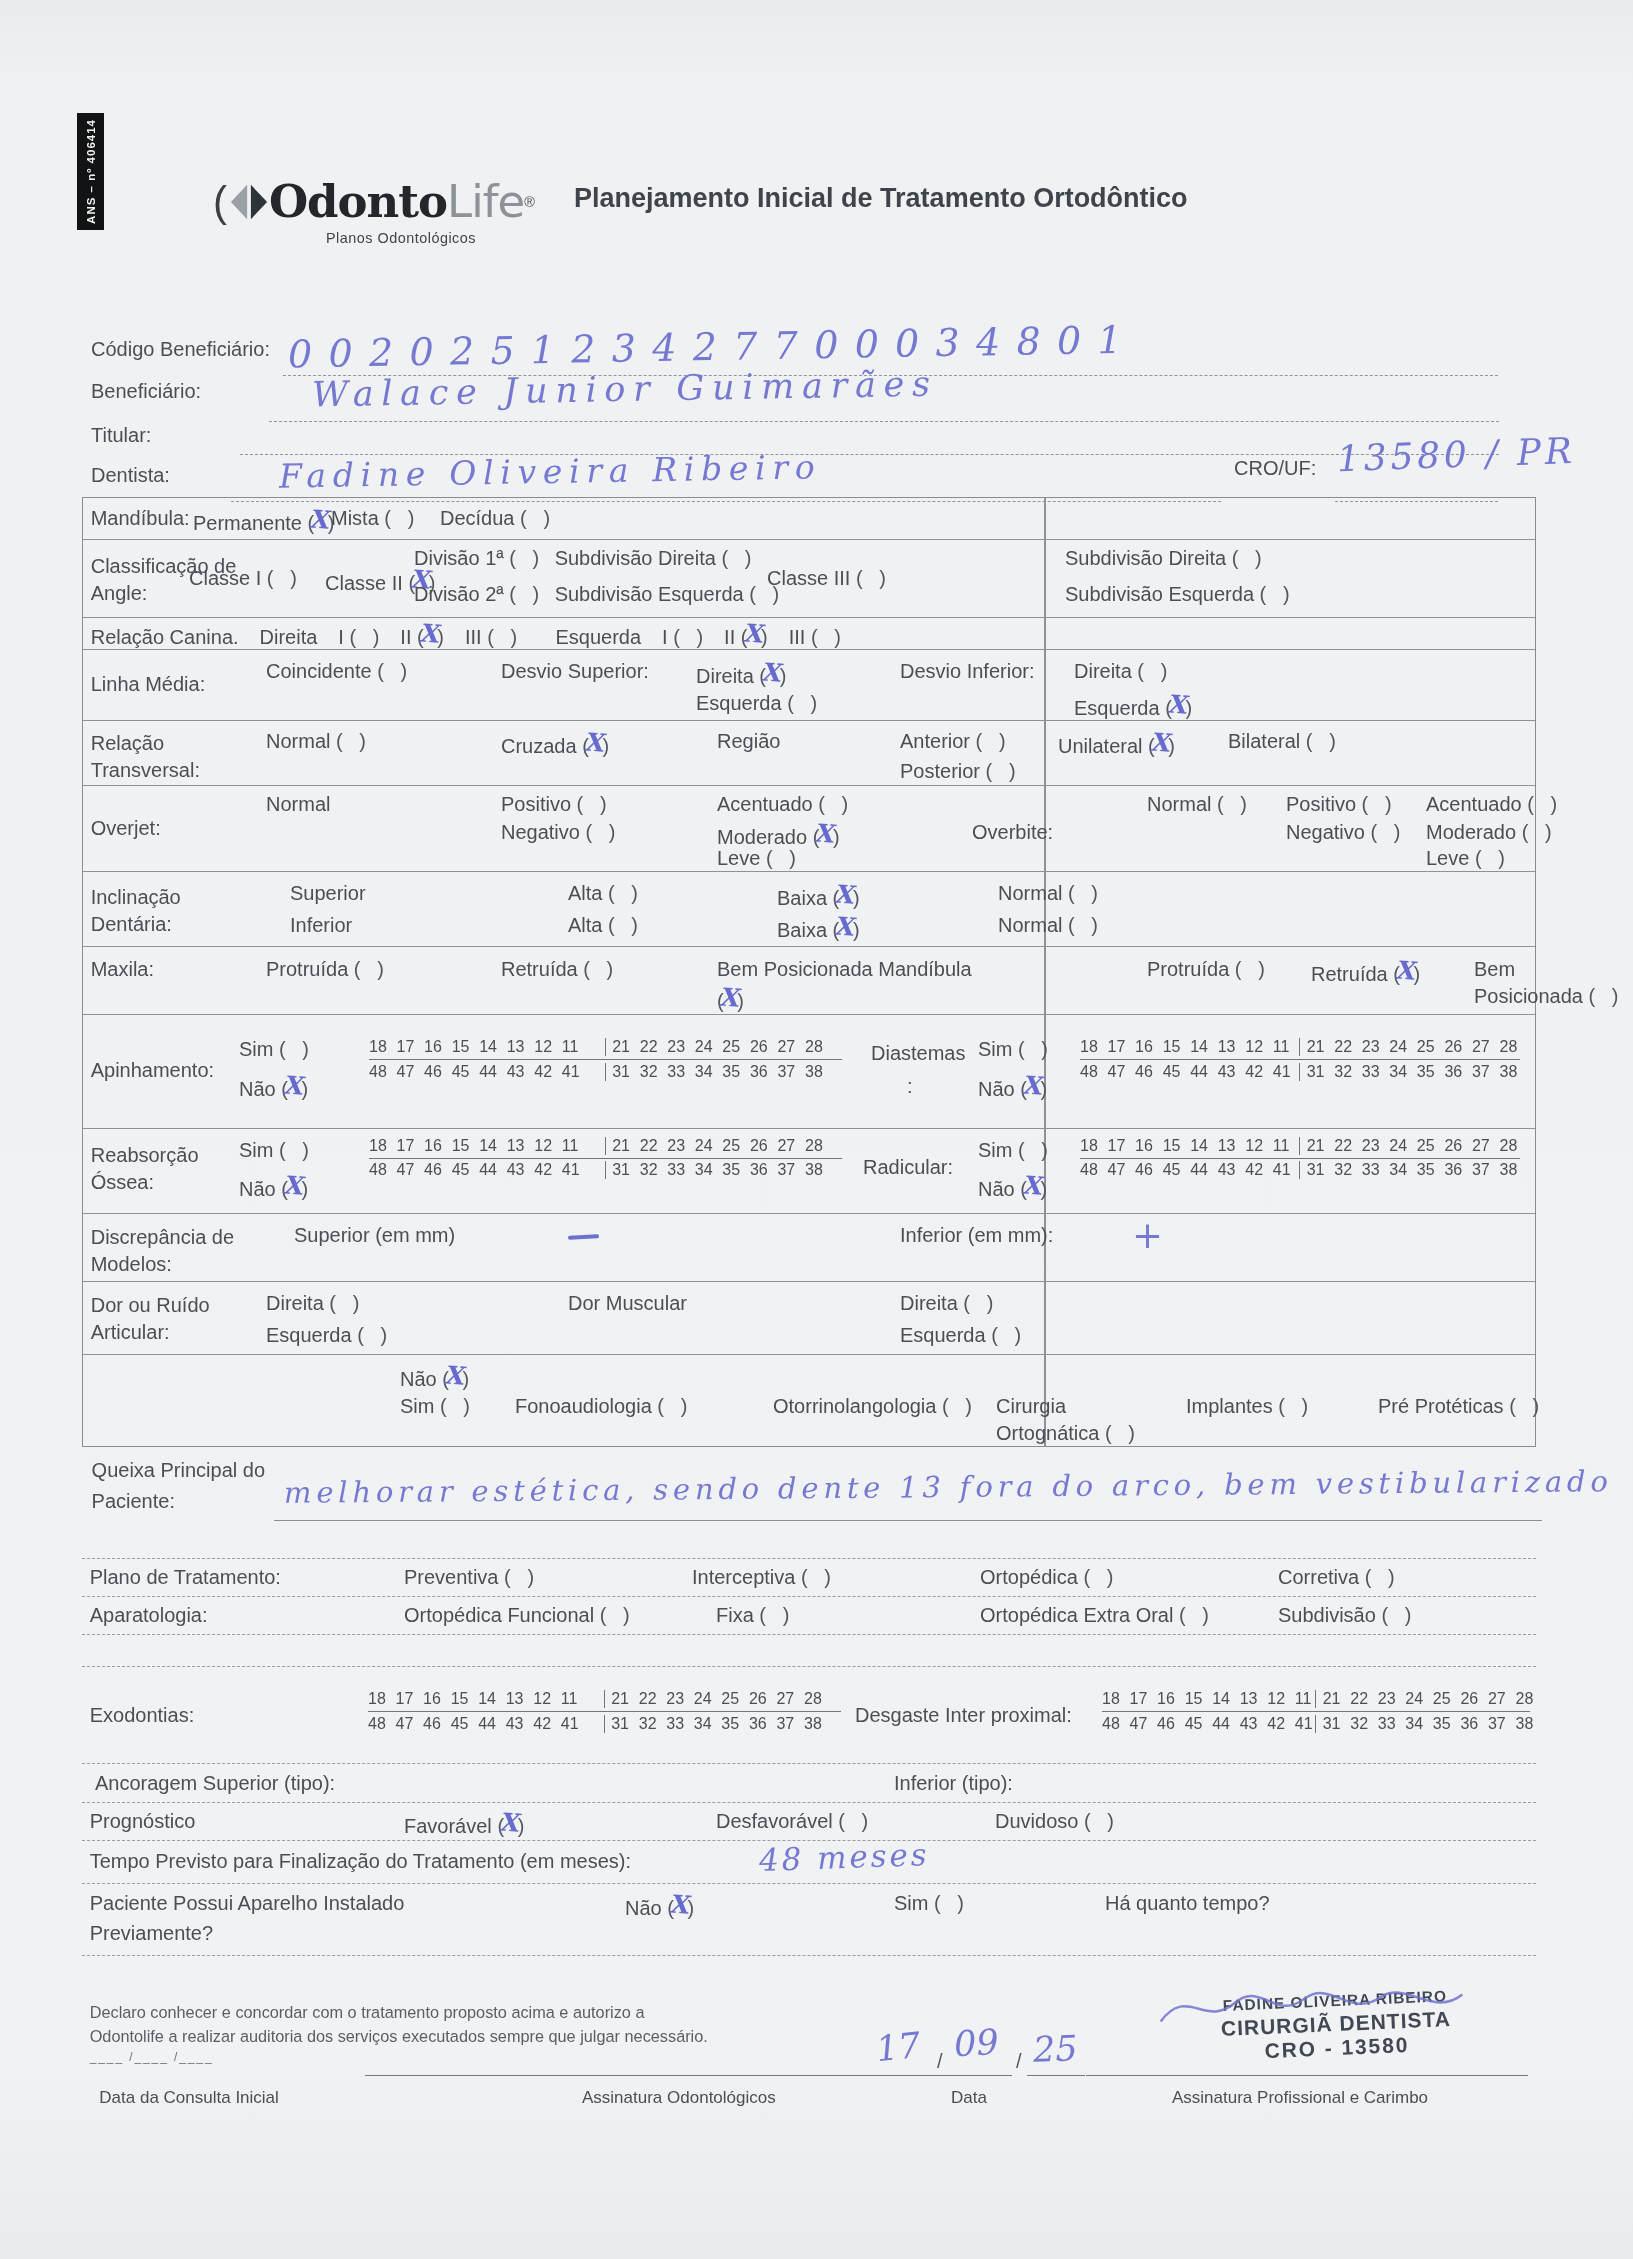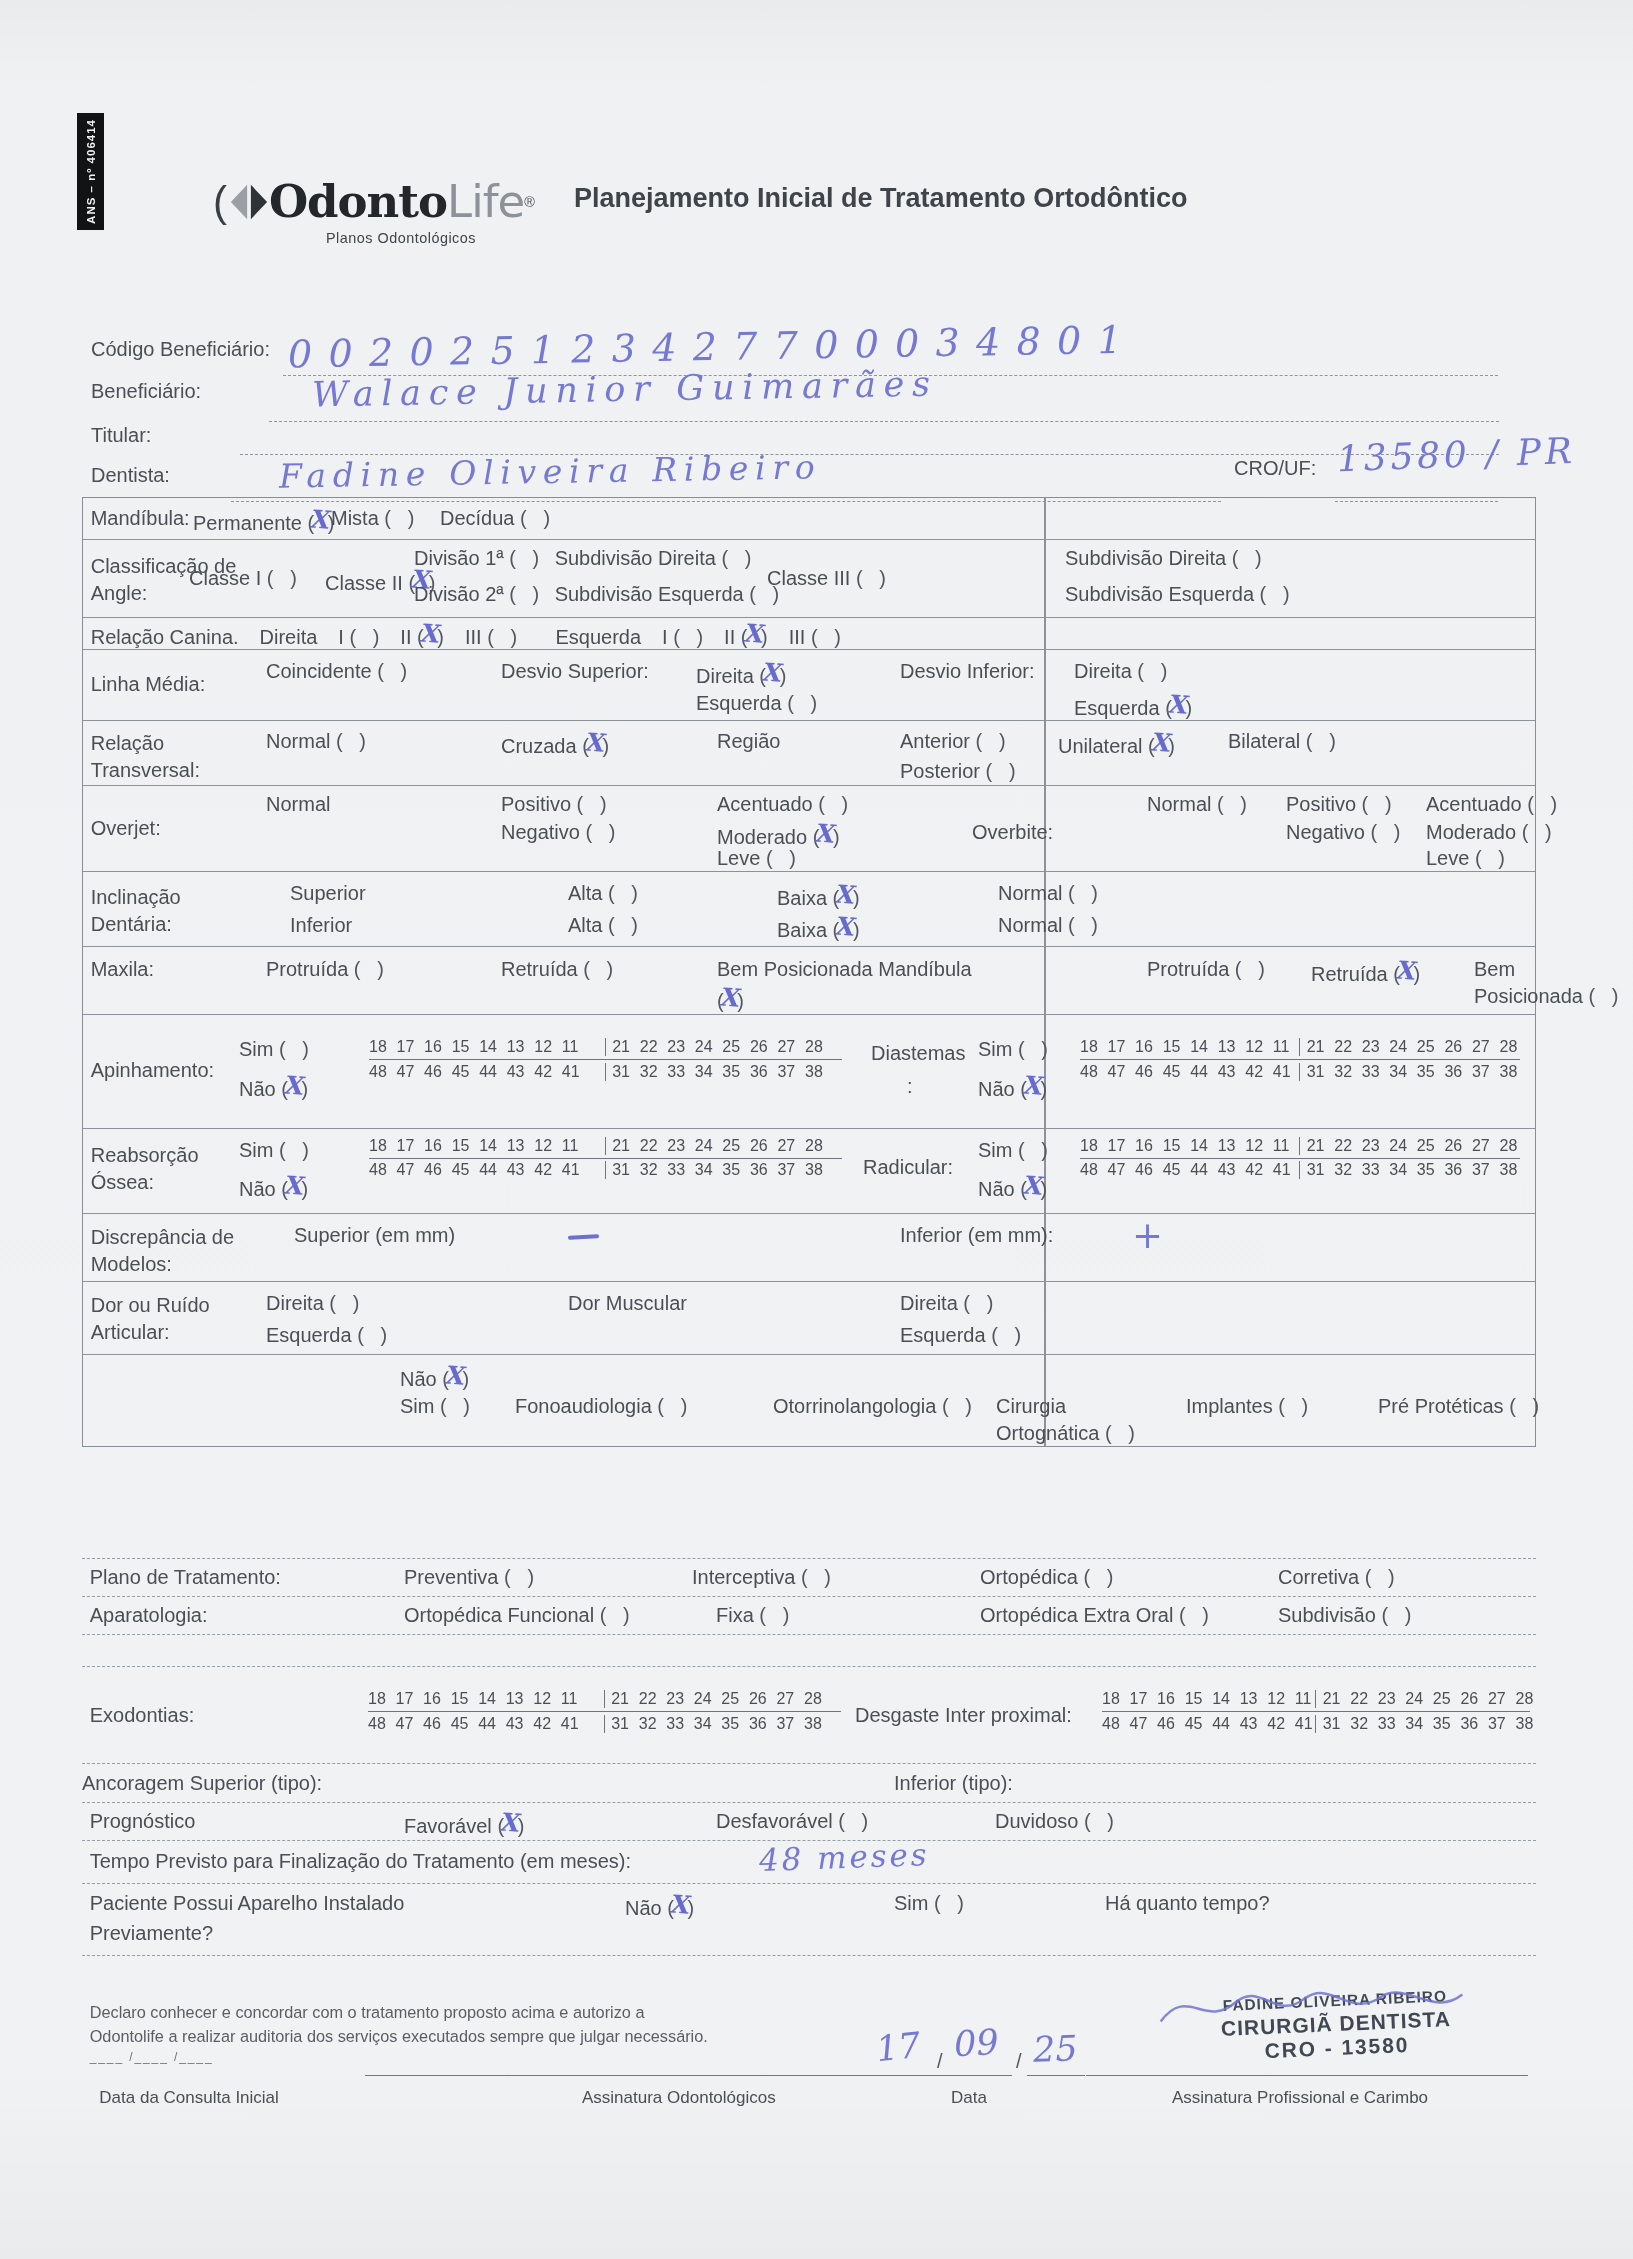--- a/index.html
+++ b/index.html
@@ -276,20 +276,26 @@
       <span class="c" style="left:317px;top:40px"><span>Sim</span> <span class="k">(&nbsp;&nbsp;&nbsp;)</span></span>
       <span class="c" style="left:432px;top:40px"><span>Fonoaudiologia</span> <span class="k">(&nbsp;&nbsp;&nbsp;)</span></span>
       <span class="c" style="left:690px;top:40px"><span>Otorrinolangologia</span> <span class="k">(&nbsp;&nbsp;&nbsp;)</span></span>
       <span class="c" style="left:913px;top:40px">Cirurgia</span>
       <span class="c" style="left:913px;top:67px"><span>Ortognática</span> <span class="k">(&nbsp;&nbsp;&nbsp;)</span></span>
       <span class="c" style="left:1103px;top:40px"><span>Implantes</span> <span class="k">(&nbsp;&nbsp;&nbsp;)</span></span>
       <span class="c" style="left:1295px;top:40px"><span>Pré Protéticas</span> <span class="k">(&nbsp;&nbsp;&nbsp;)</span></span>
     </div>
   </div>
 
+  <div class="c" style="left:82px;top:1453px;width:1470px;height:91px">
+    <span class="c" style="left:9.6px;top:5.8px">Queixa Principal do</span>
+    <span class="c" style="left:9.6px;top:37px">Paciente:</span>
+    <div class="c" style="left:192px;top:67px;width:1268px;border-bottom:1.5px solid #8a8f94"></div>
+    <span class="c hw" style="left:202px;top:17.3px;font-size:29px;letter-spacing:4.8px;transform:rotate(-0.5deg)">melhorar estética, sendo dente 13 fora do arco, bem vestibularizado</span>
+  </div>
 
   <div class="c low" style="left:82px;top:1558px;width:1454px">
 
     <div class="trow" style="height:37px;border-top:1.5px dashed #989da2">
       <span class="c" style="left:7.7px;top:6.7px">Plano de Tratamento:</span>
       <span class="c" style="left:322px;top:6.7px"><span>Preventiva</span> <span class="k">(&nbsp;&nbsp;&nbsp;)</span></span>
       <span class="c" style="left:610px;top:6.7px"><span>Interceptiva</span> <span class="k">(&nbsp;&nbsp;&nbsp;)</span></span>
       <span class="c" style="left:898px;top:6.7px"><span>Ortopédica</span> <span class="k">(&nbsp;&nbsp;&nbsp;)</span></span>
       <span class="c" style="left:1196px;top:6.7px"><span>Corretiva</span> <span class="k">(&nbsp;&nbsp;&nbsp;)</span></span>
     </div>
@@ -324,21 +330,21 @@
             <span class="t-half t-right">21 22 23 24 25 26 27 28</span>
           </span>
         <span class="t-row t-bot">
             <span class="t-half t-left">48 47 46 45 44 43 42 41</span>
             <span class="t-half t-right">31 32 33 34 35 36 37 38</span>
           </span>
       </span>
     </div>
 
     <div class="trow" style="height:38px">
-      <span class="c" style="left:0;top:7.7px">Ancoragem Superior (tipo):</span>
+      <span class="c" style="left:13px;top:7.7px">Ancoragem Superior (tipo):</span>
       <span class="c" style="left:812px;top:7.7px">Inferior (tipo):</span>
     </div>
 
     <div class="trow" style="height:37px">
       <span class="c" style="left:7.7px;top:6.7px">Prognóstico</span>
       <span class="c" style="left:322px;top:6.7px"><span>Favorável</span> <span class="k">(<i>X</i>)</span></span>
       <span class="c" style="left:634px;top:6.7px"><span>Desfavorável</span> <span class="k">(&nbsp;&nbsp;&nbsp;)</span></span>
       <span class="c" style="left:913px;top:6.7px"><span>Duvidoso</span> <span class="k">(&nbsp;&nbsp;&nbsp;)</span></span>
     </div>
 

